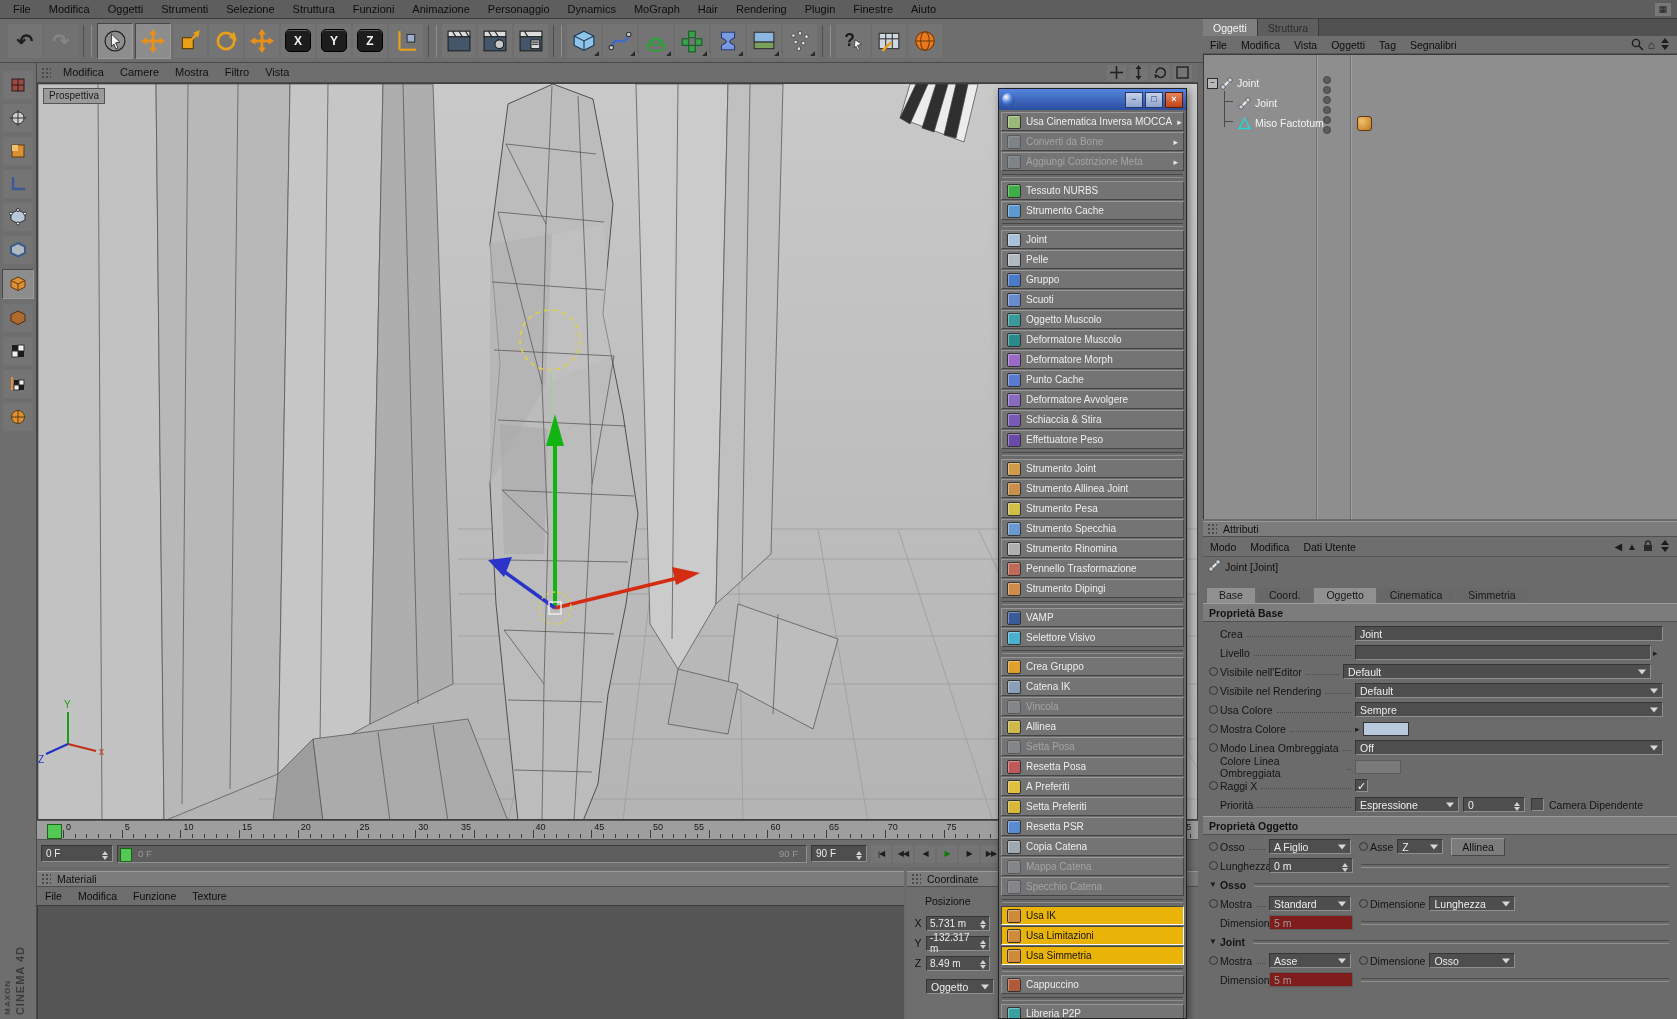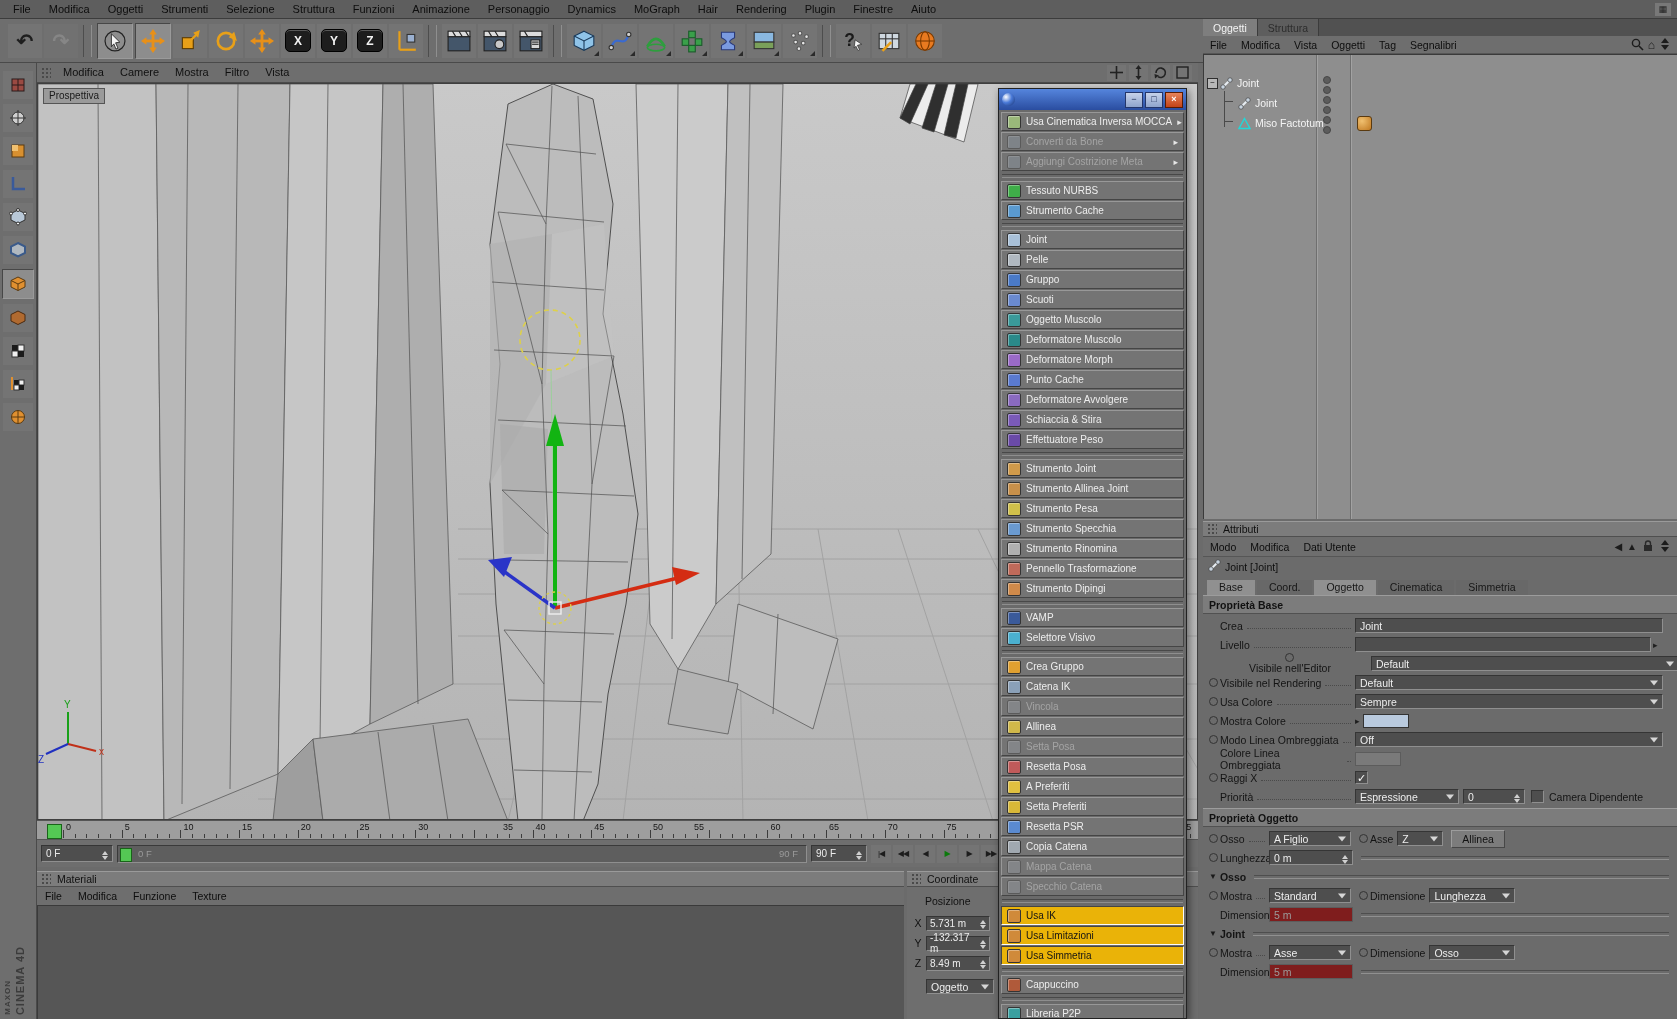--- a/index.html
+++ b/index.html
@@ -94,21 +94,21 @@
   .treeline{position:absolute;border-color:#4a4a4a;}
   .omdots{position:absolute;left:119px;top:3px;display:flex;flex-direction:column;gap:2px;}
   .omdots i{width:6px;height:6px;border-radius:50%;background:#5c5c5c;border:1px solid #474747;}
   .tagchip{position:absolute;left:153px;top:3px;width:13px;height:13px;border-radius:3px;border:1px solid #5a3a10;background:radial-gradient(circle at 4px 4px,#f0c070,#c07820);}
   
   #attr-head{position:absolute;left:0;top:502px;width:474px;}
   #attr-menu{height:19px;background:#6e6e6e;display:flex;align-items:center;border-bottom:1px solid #565656;}
   #attr-menu .menu-item{padding:0 7px;font-size:10.5px;}
   #attr-icons{margin-left:auto;display:flex;gap:5px;padding-right:6px;align-items:center;font-size:10px;color:#1e1e1e;}
   #attr-objtitle{height:19px;display:flex;align-items:center;gap:4px;padding-left:5px;font-size:10.5px;color:#0f0f0f;}
-  #attr-tabs{height:19px;display:flex;align-items:flex-end;gap:2px;padding-left:4px;}
+  #attr-tabs{height:19px;display:flex;align-items:flex-end;gap:2px;padding-left:4px;margin-top:8px;}
   .atab{padding:1px 12px 2px 12px;font-size:10.5px;background:#686868;color:#161616;}
   .atab.active{background:#909090;}
   .aband{height:17px;display:flex;align-items:center;padding:0 6px;background:#7c7c7c;border-top:1px solid #9c9c9c;border-bottom:1px solid #515151;font-weight:bold;font-size:10.5px;color:#111;}
   #attr-content{padding:0;}
   .arows{padding:2px 8px 2px 6px;}
   .arow{height:19px;display:flex;align-items:center;font-size:10.5px;color:#141414;}
   .albl{display:flex;align-items:center;flex:none;overflow:hidden;}
   .adot,.adot0{width:11px;flex:none;}
   .adot::before{content:"";display:block;width:7px;height:7px;border:1px solid #333;border-radius:50%;}
   .leader{flex:1;border-bottom:1px dotted #4a4a4a;margin:0 4px;transform:translateY(3px);min-width:4px;}
@@ -673,21 +673,21 @@
     <div class="tick" style="left: 1129.56px;"></div>
     <div class="tick major" style="left: 1141.3px;"></div>
     <div class="tick" style="left: 1153.04px;"></div>
     <div class="ticknum" style="left: 29px;">0</div>
     <div class="ticknum" style="left: 87.7px;">5</div>
     <div class="ticknum" style="left: 146.4px;">10</div>
     <div class="ticknum" style="left: 205.1px;">15</div>
     <div class="ticknum" style="left: 263.8px;">20</div>
     <div class="ticknum" style="left: 322.5px;">25</div>
     <div class="ticknum" style="left: 381.2px;">30</div>
-    <div class="ticknum" style="left: 466px;">35</div>
+    <div class="ticknum" style="left: 424px;">35</div>
     <div class="ticknum" style="left: 498.6px;">40</div>
     <div class="ticknum" style="left: 557.3px;">45</div>
     <div class="ticknum" style="left: 616px;">50</div>
     <div class="ticknum" style="left: 657px;">55</div>
     <div class="ticknum" style="left: 733.4px;">60</div>
     <div class="ticknum" style="left: 792.1px;">65</div>
     <div class="ticknum" style="left: 850.8px;">70</div>
     <div class="ticknum" style="left: 909.5px;">75</div>
     <div class="ticknum" style="left: 968.2px;">80</div>
     <div class="ticknum" style="left: 1026.9px;">85</div>
@@ -1115,21 +1115,21 @@
               <div class="adot0"></div>
               <span>Livello</span>
               <div class="leader"></div>
             </div>
             <div class="afield" style="width: 296px;">
               <span></span>
             </div>
             <span class="layer-arr">▸</span>
           </div>
           <div class="arow">
-            <div class="albl" style="width: 162px; flex-direction: column;">
+            <div class="albl" style="width: 134px;">
               <div class="adot"></div>
               <span>Visibile nell'Editor</span>
               <div class="leader"></div>
             </div>
             <div class="afield" style="width: 308px;">
               <span>Default</span>
               <span class="carr"></span>
             </div>
           </div>
           <div class="arow">

